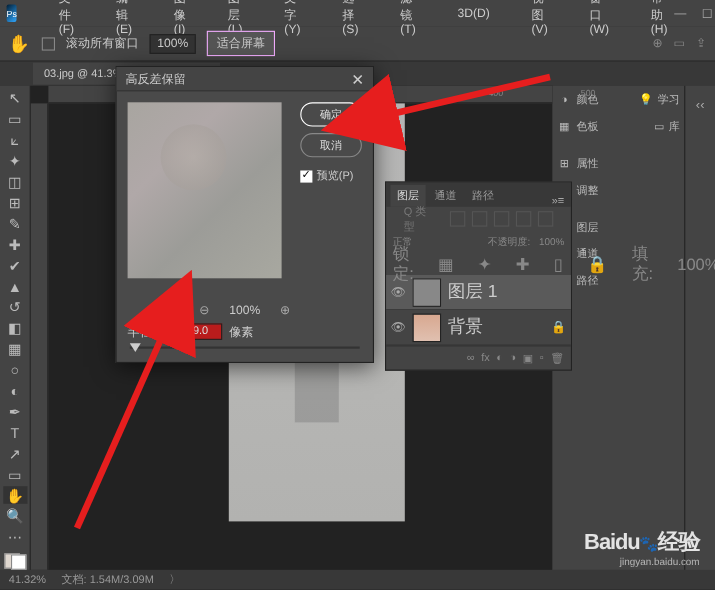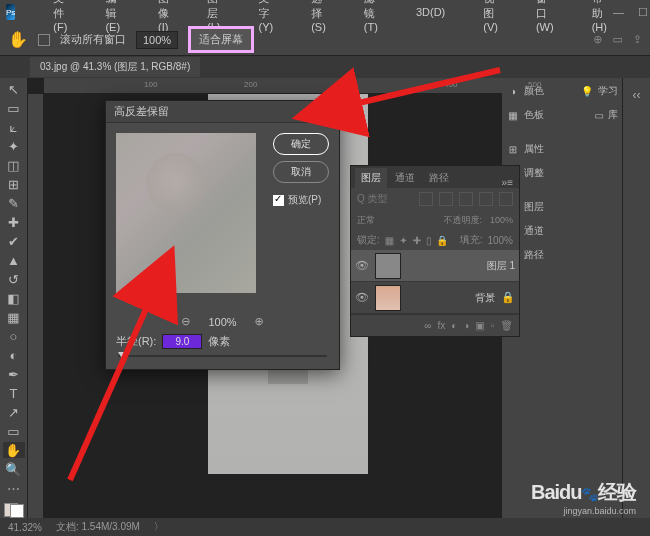--- a/index.html
+++ b/index.html
@@ -6,21 +6,21 @@
 body { width: 650px; height: 536px; background: #323232; color: #ccc; font-size: 11px; overflow: hidden; position: relative; }
 .menubar { height: 24px; background: #444; display: flex; align-items: center; padding: 0 6px; gap: 2px; }
 .menubar .logo { width: 16px; height: 16px; background: linear-gradient(135deg,#001d34,#31a8ff); border-radius: 2px; display: flex; align-items: center; justify-content: center; font-size: 8px; font-weight: normal; color: #fff; margin-right: 4px; }
 .menubar .item { padding: 2px 4px; cursor: default; margin-left: 28px; }
 .menubar .winbtns { margin-left: auto; display: flex; gap: 14px; color: #aaa; }
 .winbtns span { cursor: default; }
 .optbar { height: 32px; background: #444; border-bottom: 1px solid #222; display: flex; align-items: center; padding: 0 8px; gap: 10px; }
 .optbar .hand { font-size: 16px; }
 .optbar .chk { width: 12px; height: 12px; border: 1px solid #888; display: inline-block; }
 .optbar .field { background: #333; padding: 2px 6px; border: 1px solid #222; }
-.optbar .btn { background: #555; padding: 3px 8px; border: 3px solid #f0abfc; }
+.optbar .btn { background: #555; padding: 3px 8px; border: 1px solid #f0abfc; }
 .optbar .right-icons { margin-left: auto; display: flex; gap: 10px; color: #888; }
 .tabbar { height: 22px; background: #383838; display: flex; align-items: center; padding-left: 30px; }
 .tabbar .tab { background: #444; padding: 3px 10px; font-size: 10px; }
 .main { display: flex; height: 440px; }
 .toolbox { width: 28px; background: #444; border-right: 1px solid #222; display: flex; flex-direction: column; align-items: center; padding-top: 4px; gap: 3px; }
 .toolbox .tool { width: 22px; height: 22px; display: flex; align-items: center; justify-content: center; color: #bbb; font-size: 13px; cursor: default; }
 .toolbox .tool.active { background: #333; }
 .toolbox .swatch { margin-top: 4px; width: 20px; height: 20px; position: relative; }
 .toolbox .swatch .fg { width: 14px; height: 14px; background: #e0d8d0; border: 1px solid #888; position: absolute; top: 0; left: 0; }
 .toolbox .swatch .bg { width: 14px; height: 14px; background: #fff; border: 1px solid #888; position: absolute; bottom: 0; right: 0; }
@@ -30,55 +30,55 @@
 .ruler-v { position: absolute; top: 16px; left: 0; width: 16px; bottom: 0; background: #444; border-right: 1px solid #222; }
 .canvas-img { position: absolute; top: 16px; left: 180px; width: 160px; height: 380px; background: linear-gradient(180deg,#b5b5b5 0%,#b8b8b6 40%,#b2b2b0 100%); }
 .canvas-img::after { content: ""; position: absolute; top: 200px; left: 60px; width: 40px; height: 90px; background: rgba(100,100,100,0.3); }
 .rightcol { width: 148px; background: #444; display: flex; }
 .rightcol .panels { width: 28px; background: #444; border-left: 1px solid #222; display: flex; flex-direction: column; align-items: center; gap: 8px; padding-top: 8px; }
 .rightcol .panels .picon { width: 18px; height: 18px; color: #aaa; font-size: 12px; display: flex; align-items: center; justify-content: center; }
 .rightcol .pnls { flex: 1; padding: 6px 4px; font-size: 10px; color: #bbb; }
 .rightcol .pnls .row { display: flex; align-items: center; gap: 4px; margin-bottom: 10px; }
 .rightcol .pnls .ic { width: 14px; height: 14px; display: inline-flex; align-items: center; justify-content: center; }
 .statusbar { height: 18px; background: #383838; display: flex; align-items: center; padding: 0 8px; gap: 14px; font-size: 10px; color: #999; }
-.dialog { position: absolute; top: 60px; left: 105px; width: 235px; background: #4a4a4a; border: 1px solid #222; box-shadow: 0 4px 20px rgba(0,0,0,0.6); margin-top: 40px; }
+.dialog { position: absolute; top: 60px; left: 105px; width: 235px; background: #4a4a4a; border: 1px solid #222; box-shadow: 0 4px 20px rgba(0,0,0,0.6); }
 .dialog .titlebar { height: 22px; background: #444; display: flex; align-items: center; padding: 0 8px; border-bottom: 1px solid #333; }
 .dialog .titlebar .close { margin-left: auto; color: #ccc; font-size: 14px; cursor: default; }
 .dialog .body { padding: 10px; display: flex; }
 .dialog .preview { width: 140px; height: 160px; background: linear-gradient(135deg,#a8a5a0 0%,#b0a8a8 30%,#9c9c98 60%,#a8a8a0 100%); margin-bottom: 6px; position: relative; }
 .dialog .preview::before { content:""; position:absolute; top:20px; left:30px; width:60px; height:60px; border-radius:50%; background: radial-gradient(#b8b0aa,#a09a96); opacity:0.6; }
 .dialog .btns { display: flex; flex-direction: column; gap: 6px; margin-left: auto; }
 .dialog .btn { width: 56px; height: 22px; border: 1px solid #888; border-radius: 11px; display: flex; align-items: center; justify-content: center; cursor: default; color: #ddd; font-size: 10px; }
 .dialog .btn.primary { border-color: #fff; }
 .dialog .chkrow { display: flex; align-items: center; gap: 4px; font-size: 10px; margin-top: 4px; }
 .dialog .chkrow .cb { width: 11px; height: 11px; background: #fff; position: relative; }
 .dialog .chkrow .cb::after { content: "✓"; position: absolute; top: -2px; left: 1px; font-size: 10px; color: #000; }
 .dialog .zoomrow { display: flex; align-items: center; justify-content: center; gap: 18px; margin: 6px 0; }
 .dialog .zoomrow .z { color: #aaa; }
 .dialog .radiusrow { display: flex; align-items: center; gap: 6px; padding: 0 10px 6px; }
-.dialog .radiusrow input { width: 40px; background: #6d28d9; border: 1px solid #222; color: #ddd; text-align: center; font-size: 10px; padding: 1px; }
+.dialog .radiusrow input { width: 40px; background: #b91c1c; border: 1px solid #222; color: #ddd; text-align: center; font-size: 10px; padding: 1px; }
 .dialog .slider { height: 14px; padding: 0 12px 10px; position: relative; }
 .dialog .slider .track { height: 2px; background: #333; }
 .dialog .slider .thumb { position: absolute; top: -3px; left: 12px; width: 0; height: 0; border-left: 5px solid transparent; border-right: 5px solid transparent; border-top: 8px solid #ccc; }
 .layerspanel { position: absolute; top: 165px; left: 350px; width: 170px; background: #444; border: 1px solid #222; }
 .layerspanel .ltabs { height: 22px; display: flex; align-items: flex-end; background: #383838; padding-left: 4px; gap: 2px; font-size: 10px; }
 .layerspanel .ltabs .lt { padding: 3px 6px; color: #999; }
 .layerspanel .ltabs .lt.active { background: #444; color: #ddd; }
 .layerspanel .ltabs .menu { margin-left: auto; padding: 0 6px; color: #aaa; }
-.layerspanel .filterrow { height: 22px; display: flex; align-items: center; padding: 0 6px; gap: 6px; color: #777; font-size: 10px; }
+.layerspanel .filterrow { height: 22px; display: flex; align-items: center; padding: 0 16px; gap: 6px; color: #777; font-size: 10px; }
 .layerspanel .filterrow .ficon { width: 14px; height: 14px; border: 1px solid #555; }
 .layerspanel .moderow { height: 20px; display: flex; align-items: center; padding: 0 6px; gap: 8px; font-size: 9px; color: #888; }
-.layerspanel .lockrow { height: 20px; display: flex; align-items: center; padding: 0 6px; gap: 5px; font-size: 10px; color: #888; }
+.layerspanel .lockrow { height: 20px; display: flex; align-items: center; padding: 0 6px; gap: 22px; font-size: 15px; color: #888; }
 .layerspanel .layers { background: #444; }
 .layerspanel .layer { height: 32px; display: flex; align-items: center; padding: 0 4px; gap: 6px; border-bottom: 1px solid #383838; }
 .layerspanel .layer.active { background: #5a5a5a; }
 .layerspanel .layer .eye { width: 14px; color: #aaa; }
 .layerspanel .layer .thumb { width: 26px; height: 26px; background: #888; border: 1px solid #222; }
 .layerspanel .layer .thumb.img { background: linear-gradient(180deg,#d8a890 0%,#e0c0b0 100%); }
-.layerspanel .layer .name { flex: 1; font-size: 10px; text-align: right; }
+.layerspanel .layer .name { flex: 1; font-size: 16px; }
 .layerspanel .lbottom { height: 22px; display: flex; align-items: center; justify-content: flex-end; padding: 0 6px; gap: 6px; color: #888; font-size: 10px; border-top: 1px solid #333; }
 .arrow { position: absolute; pointer-events: none; }
 .arrow svg { overflow: visible; }
 .watermark { position: absolute; bottom: 20px; right: 14px; text-align: right; color: rgba(255,255,255,0.85); }
 .watermark .bd { font-size: 20px; font-weight: bold; letter-spacing: -1px; }
 .watermark .bd .paw { font-size: 14px; }
 .watermark .sub { font-size: 9px; color: rgba(255,255,255,0.6); }
 </style>
 </head>
 <body>

